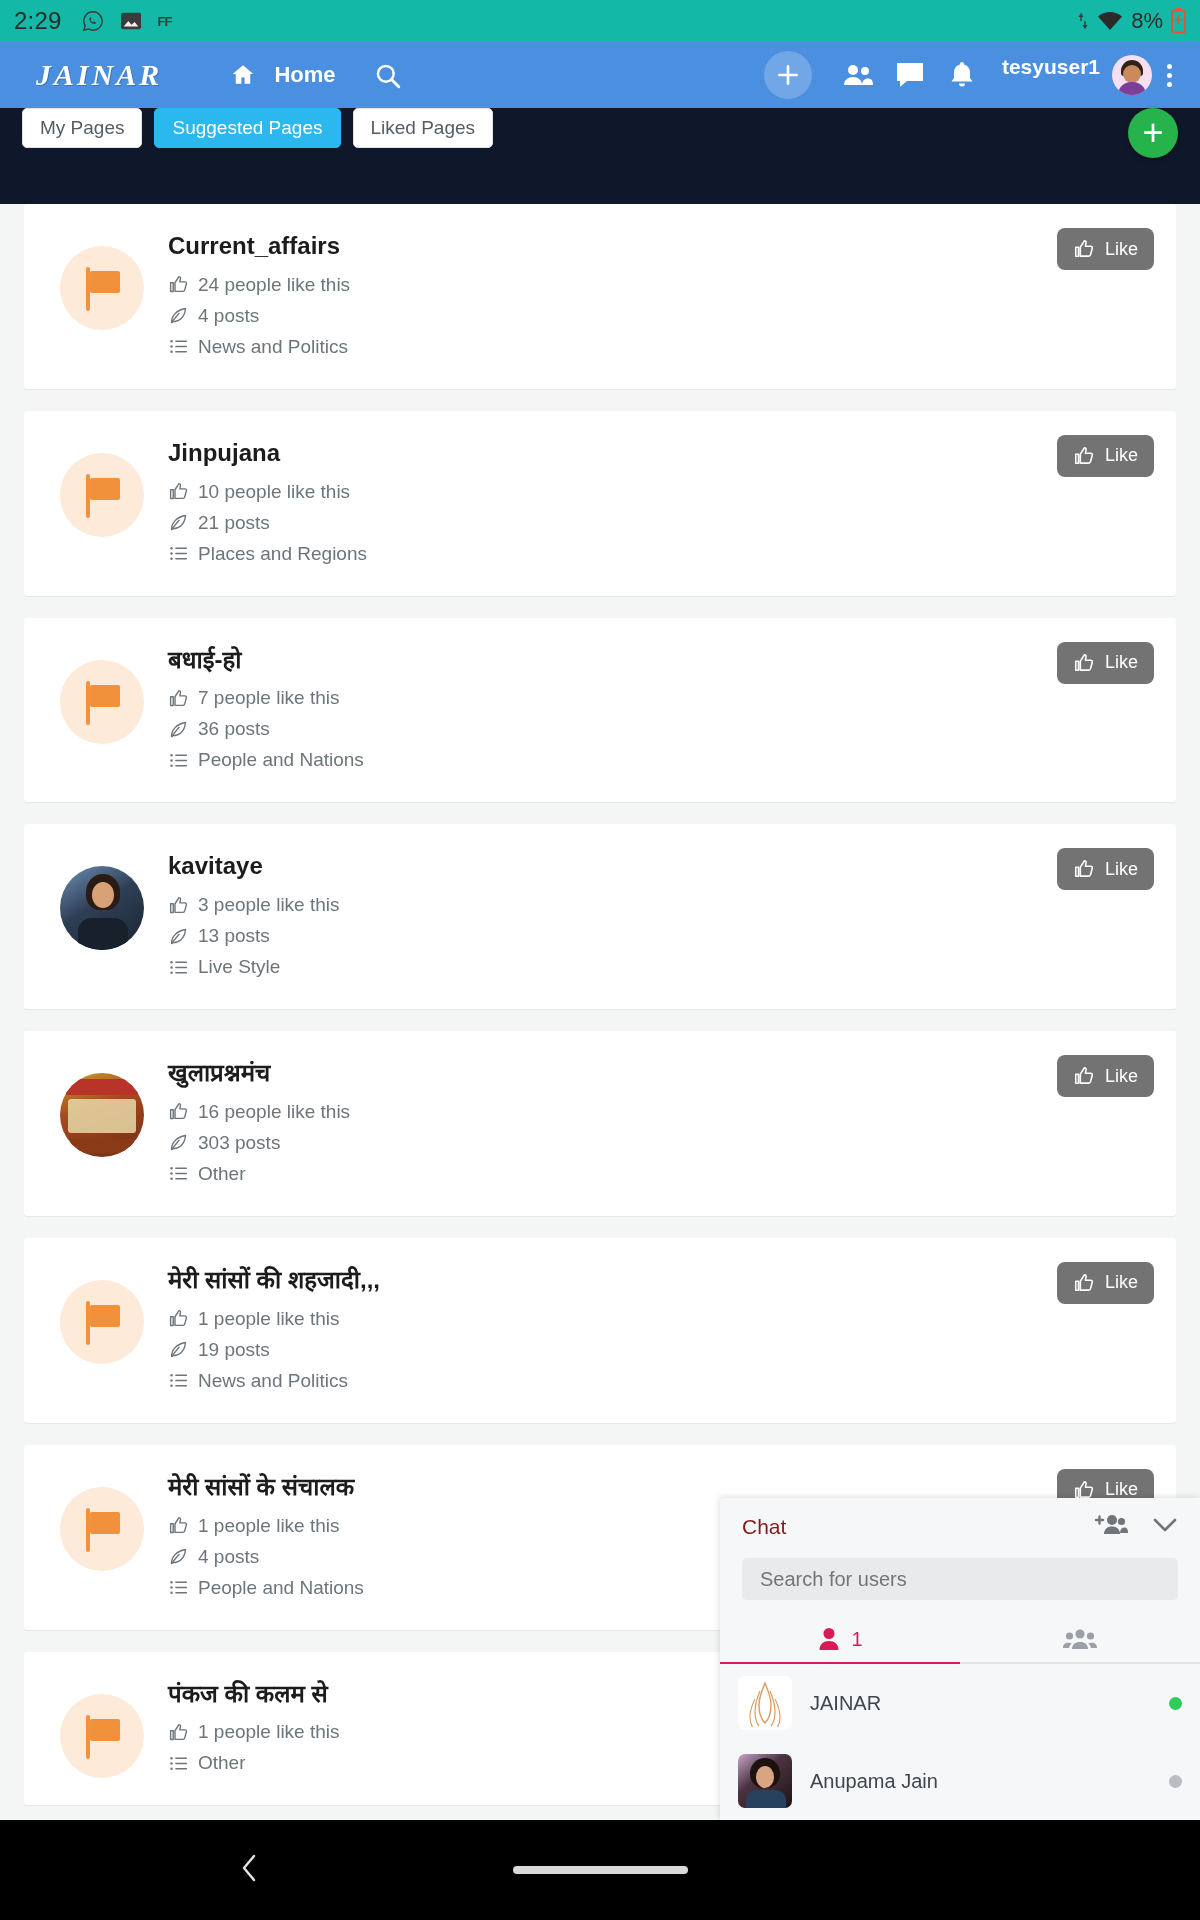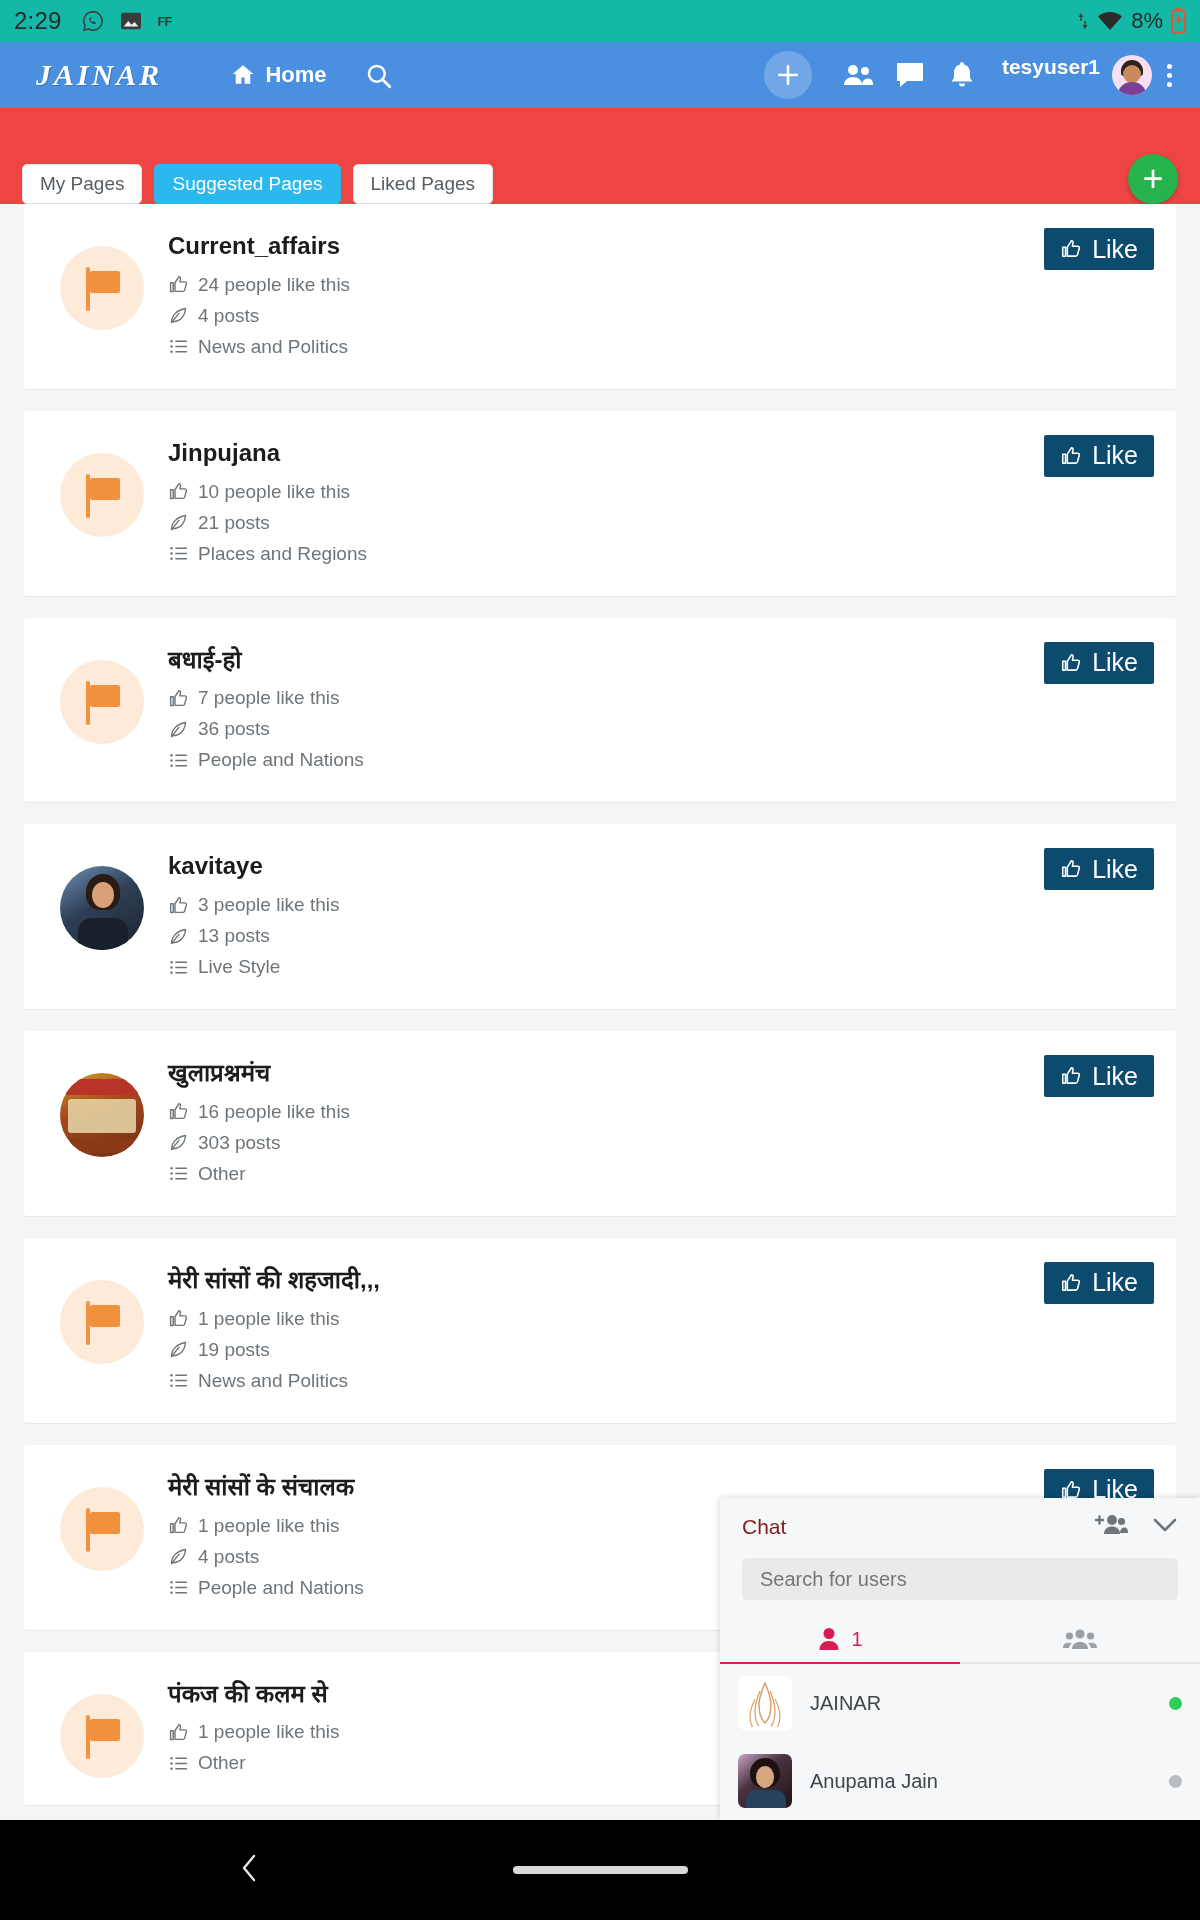--- a/index.html
+++ b/index.html
@@ -26,21 +26,21 @@
   
   .navbar {
     height: 66px; background: #4a8fe0; display: flex; align-items: center;
     padding: 0 14px; color: #fff; position: relative;
   }
   .brand {
     font-family: "Liberation Serif", serif; font-style: italic; font-weight: bold;
     font-size: 30px; letter-spacing: 3px; color: #fff; margin-left: 22px;
     text-shadow: 1px 1px 0 rgba(0,0,0,.18);
   }
-  .nav-home { display: flex; align-items: center; gap: 9px; margin-left: 68px; }
+  .nav-home { display: flex; align-items: center; gap: 18px; margin-left: 68px; }
   .nav-home-label { font-size: 22px; font-weight: bold; }
   .nav-search { margin-left: 38px; display: flex; }
   .nav-right { margin-left: auto; display: flex; align-items: center; gap: 0; }
   .plus-circle {
     width: 48px; height: 48px; border-radius: 50%;
     background: rgba(255,255,255,.22);
     display: flex; align-items: center; justify-content: center;
     margin-right: 20px;
   }
   .nav-ic { width: 52px; display: flex; align-items: center; justify-content: center; }
@@ -50,22 +50,22 @@
     background: #f6dff2; overflow: hidden; position: relative; flex: none;
   }
   .av-hair { position:absolute; left:9px; top:5px; width:22px; height:16px; border-radius:11px 11px 3px 3px; background:#2d2118; }
   .av-face { position:absolute; left:11px; top:10px; width:18px; height:18px; border-radius:50%; background:#c98b5e; }
   .av-body { position:absolute; left:6px; bottom:0; width:28px; height:13px; border-radius:13px 13px 0 0; background:#7b3f98; }
   .kebab { width: 34px; display:flex; flex-direction:column; align-items:center; gap:4px; }
   .kebab i { width:5px; height:5px; border-radius:50%; background:#fff; display:block; }
 
   
   .tabrow {
-    height: 96px; display: flex; align-items: flex-end; padding: 0 22px;
-    background: #ef4444; position: relative; gap: 44px;
+    height: 96px; display: flex; align-items: flex-start; padding: 0 22px;
+    background: #0f172a; position: relative; gap: 44px;
   }
   .tabs { display: flex; gap: 12px; }
   .tab {
     background: #fff; border: 1px solid #dfe3e6; border-radius: 5px;
     padding: 0 17px; height: 40px; display: flex; align-items: center;
     font-size: 19px; color: #555d63;
   }
   .tab.active { background: #2bb8ef; border-color: #2bb8ef; color: #fff; }
   .fab {
     margin-left: auto; width: 50px; height: 50px; border-radius: 50%;
@@ -99,23 +99,23 @@
   .photo-inner .pf { position:absolute; border-radius:50%; }
   .pg-body { flex: 1; padding-top: 6px; min-width: 0; }
   .pg-name {
     font-size: 24px; font-weight: bold; color: #1c1c1c; margin-bottom: 13px;
     line-height: 1.2;
   }
   .pg-meta { display: flex; align-items: center; gap: 9px; margin-bottom: 9px; color: #6d757b; font-size: 19px; }
   .pg-meta svg { flex: none; }
   .like-btn {
     position: absolute; right: 22px; top: 24px;
-    background: #0c4a6e; border-radius: 2px; height: 42px; padding: 0 16px;
+    background: #737373; border-radius: 8px; height: 42px; padding: 0 16px;
     display: flex; align-items: center; gap: 10px;
-    color: #fff; font-size: 25px;
+    color: #fff; font-size: 18px;
   }
 
   
   .chat-panel {
     position: absolute; right: 0; bottom: 100px; width: 480px;
     background: #f6f7f9; border-top-left-radius: 4px;
     box-shadow: -1px -1px 6px rgba(0,0,0,.13);
     overflow: hidden;
   }
   .chat-head {

